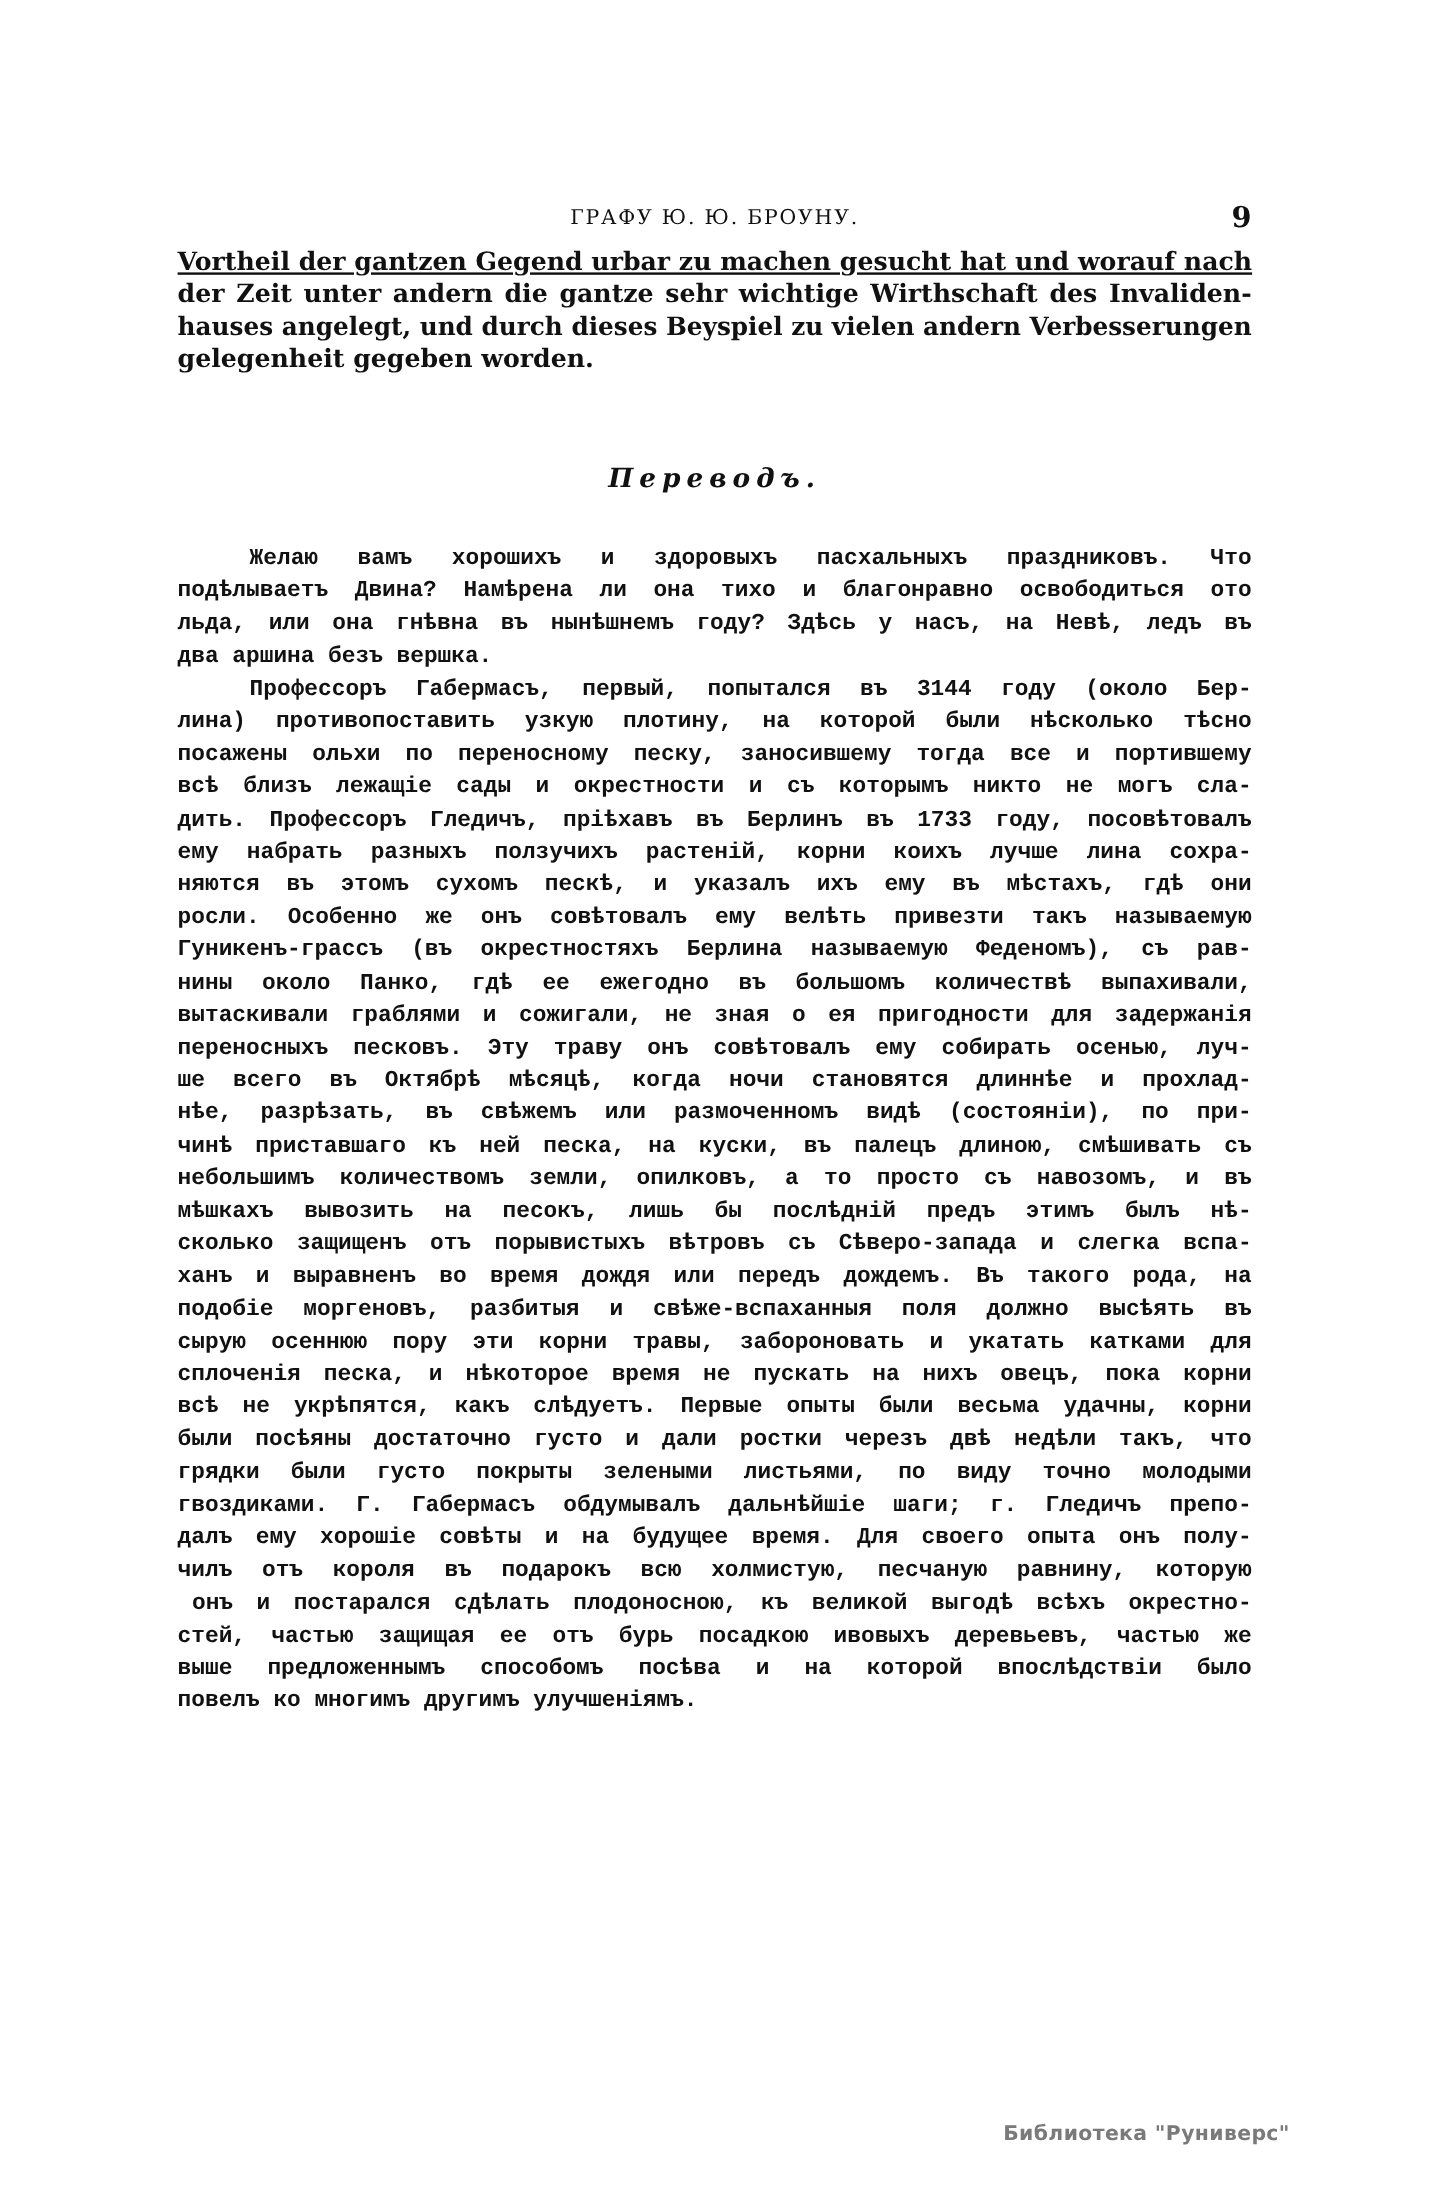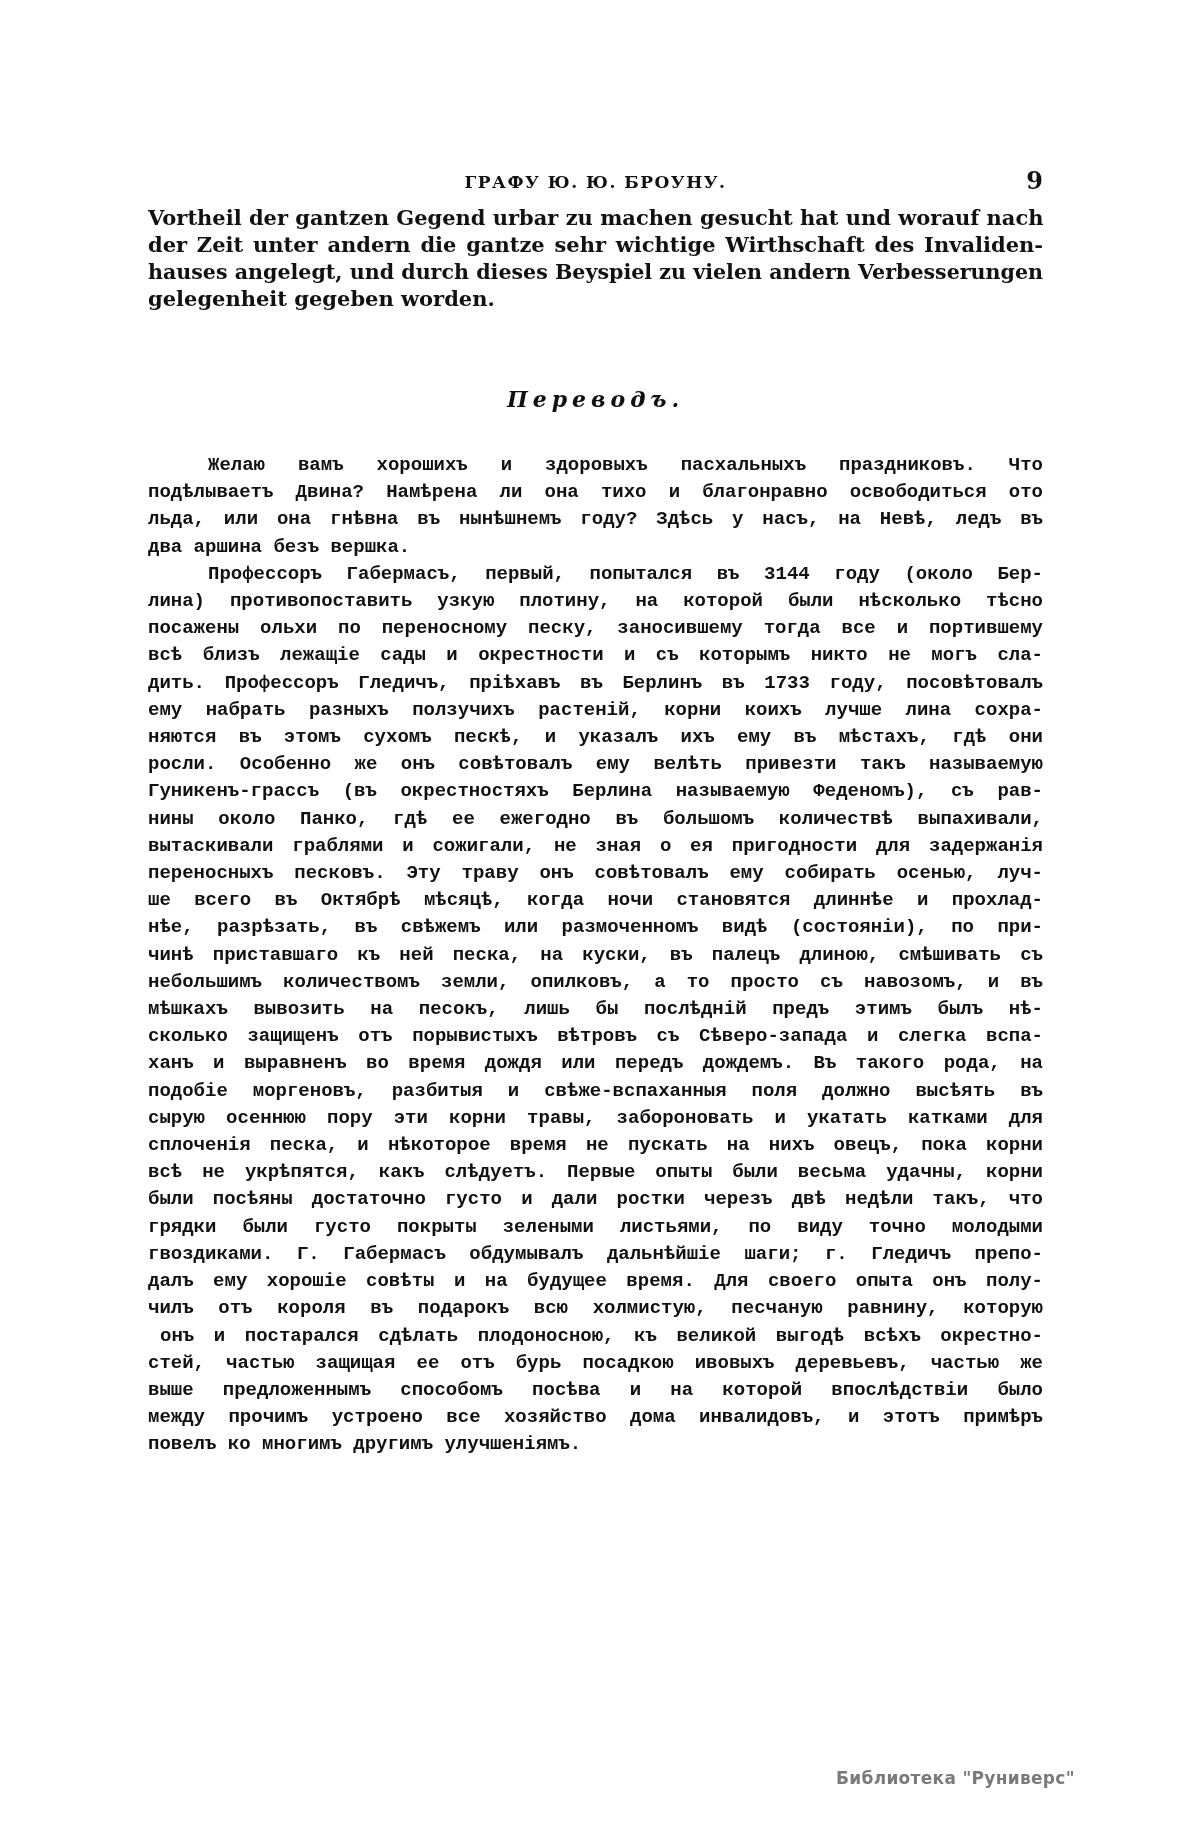--- a/index.html
+++ b/index.html
@@ -20,21 +20,21 @@
       left: 148px;
       width: 895px;
       height: 30px;
     }
     .running-title {
       position: absolute;
       left: 0;
       right: 0;
       text-align: center;
       font-family: "DejaVu Serif", serif;
-      font-weight: bold;
+      font-weight: normal;
       font-size: 17px;
       letter-spacing: 1.5px;
       top: 4px;
     }
     .page-number {
       position: absolute;
       right: 0;
       top: -2px;
       font-family: "DejaVu Serif", serif;
       font-weight: bold;
@@ -108,21 +108,21 @@
   </style>
 </head>
 <body>
 
 <div class="running-head">
   <div class="running-title">ГРАФУ Ю. Ю. БРОУНУ.</div>
   <div class="page-number">9</div>
 </div>
 
 <div class="german">
-  <span class="line" style="display: block; transform: scaleX(0.998884); transform-origin: left center; width: 896px;">Vortheil der gantzen Gegend urbar zu machen gesucht hat und worauf nach</span>
+  <span class="line" style="display: block; transform: scaleX(0.998884); transform-origin: left center; width: 896px; text-decoration: underline;">Vortheil der gantzen Gegend urbar zu machen gesucht hat und worauf nach</span>
   <span class="line" style="display: block;">der Zeit unter andern die gantze sehr wichtige Wirthschaft des Invaliden-</span>
   <span class="line" style="display: block; transform: scaleX(0.980285); transform-origin: left center; width: 913px;">hauses angelegt, und durch dieses Beyspiel zu vielen andern Verbesserungen</span>
   <span class="line last" style="display: block;">gelegenheit gegeben worden.</span>
 </div>
 
 <div class="translation-heading">Переводъ.</div>
 
 <div class="russian" id="russian">
     <p>
       <span class="line indent" style="display: block;">Желаю вамъ хорошихъ и здоровыхъ пасхальныхъ праздниковъ. Что</span>
@@ -155,18 +155,17 @@
       <span class="line" style="display: block;">сплоченія песка, и нѣкоторое время не пускать на нихъ овецъ, пока корни</span>
       <span class="line" style="display: block;">всѣ не укрѣпятся, какъ слѣдуетъ. Первые опыты были весьма удачны, корни</span>
       <span class="line" style="display: block;">были посѣяны достаточно густо и дали ростки черезъ двѣ недѣли такъ, что</span>
       <span class="line" style="display: block;">грядки были густо покрыты зелеными листьями, по виду точно молодыми</span>
       <span class="line" style="display: block;">гвоздиками. Г. Габермасъ обдумывалъ дальнѣйшіе шаги; г. Гледичъ препо-</span>
       <span class="line" style="display: block;">далъ ему хорошіе совѣты и на будущее время. Для своего опыта онъ полу-</span>
       <span class="line" style="display: block;">чилъ отъ короля въ подарокъ всю холмистую, песчаную равнину, которую</span>
       <span class="line" style="display: block; margin-left: 12px;">онъ и постарался сдѣлать плодоносною, къ великой выгодѣ всѣхъ окрестно-</span>
       <span class="line" style="display: block;">стей, частью защищая ее отъ бурь посадкою ивовыхъ деревьевъ, частью же</span>
       <span class="line" style="display: block;">выше предложеннымъ способомъ посѣва и на которой впослѣдствіи было</span>
-      <span class="line" style="display: block;">между прочимъ устроено все хозяйство дома инвалидовъ, и этотъ примѣръ</span>
       <span class="line last" style="display: block;">повелъ ко многимъ другимъ улучшеніямъ.</span>
     </p>
   </div>
 
 <div class="watermark">Библиотека "Руниверс"</div>
 
 </body></html>

